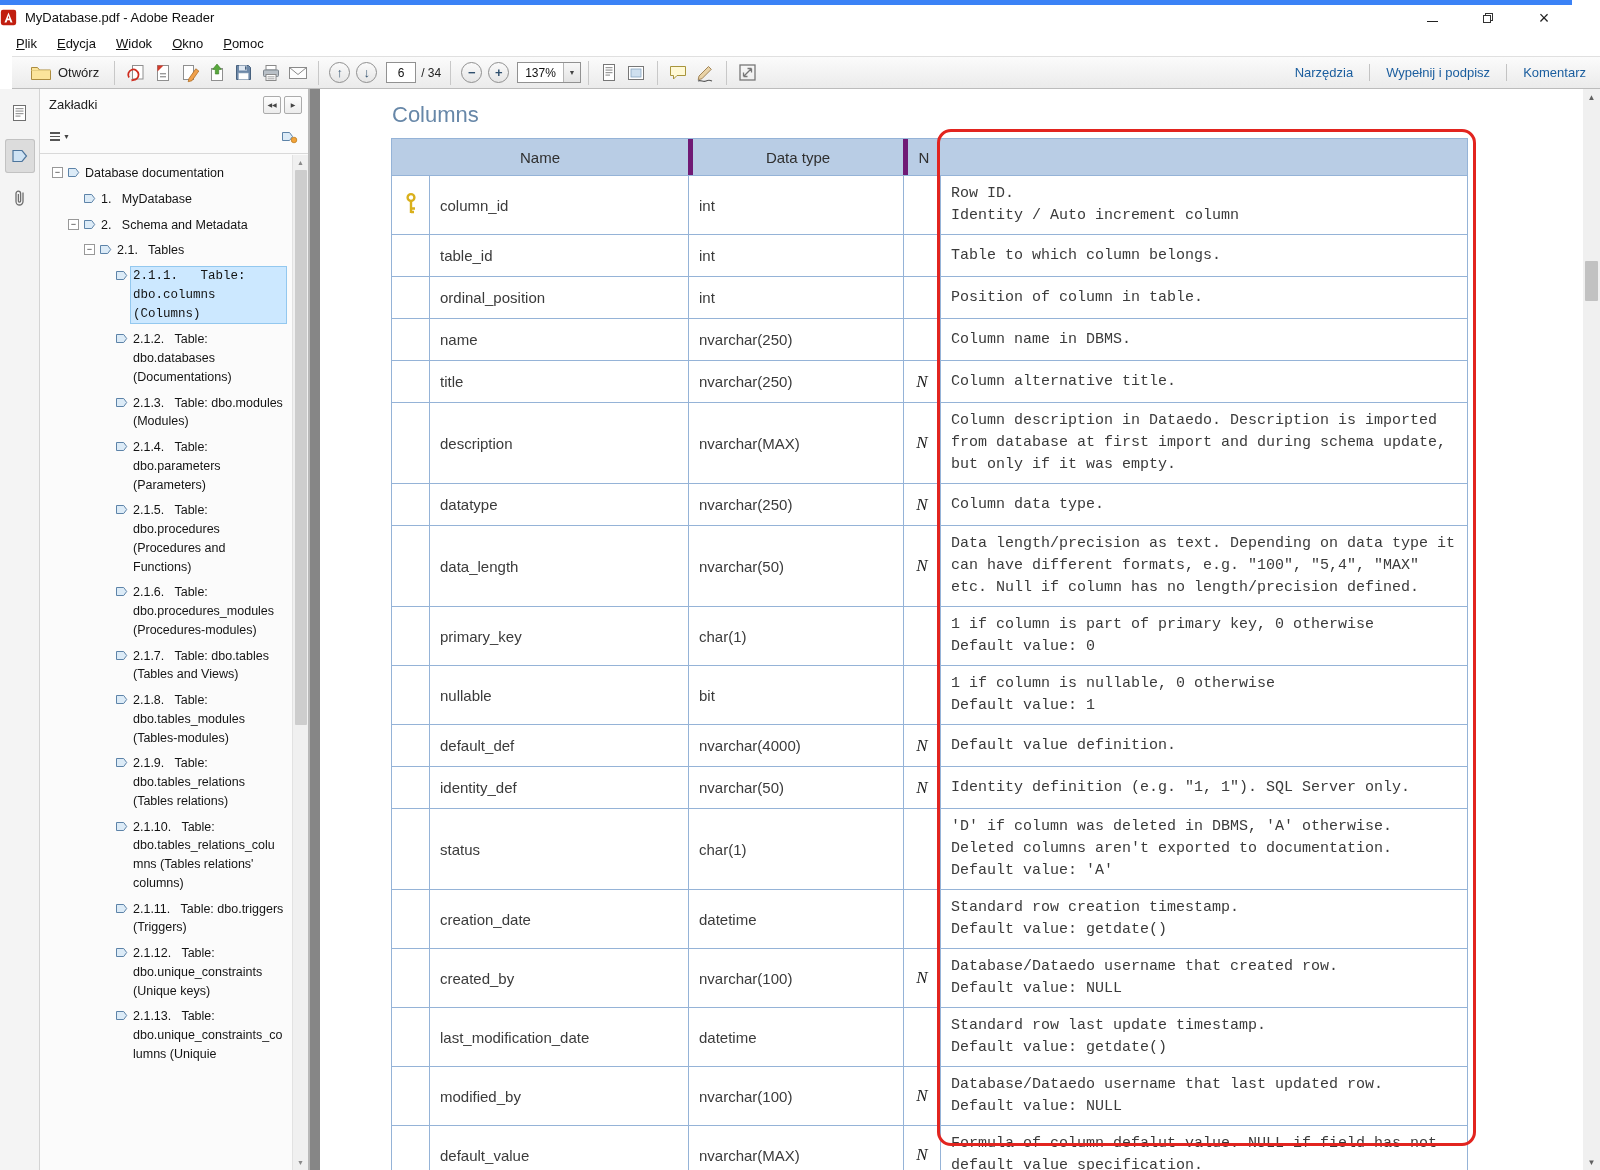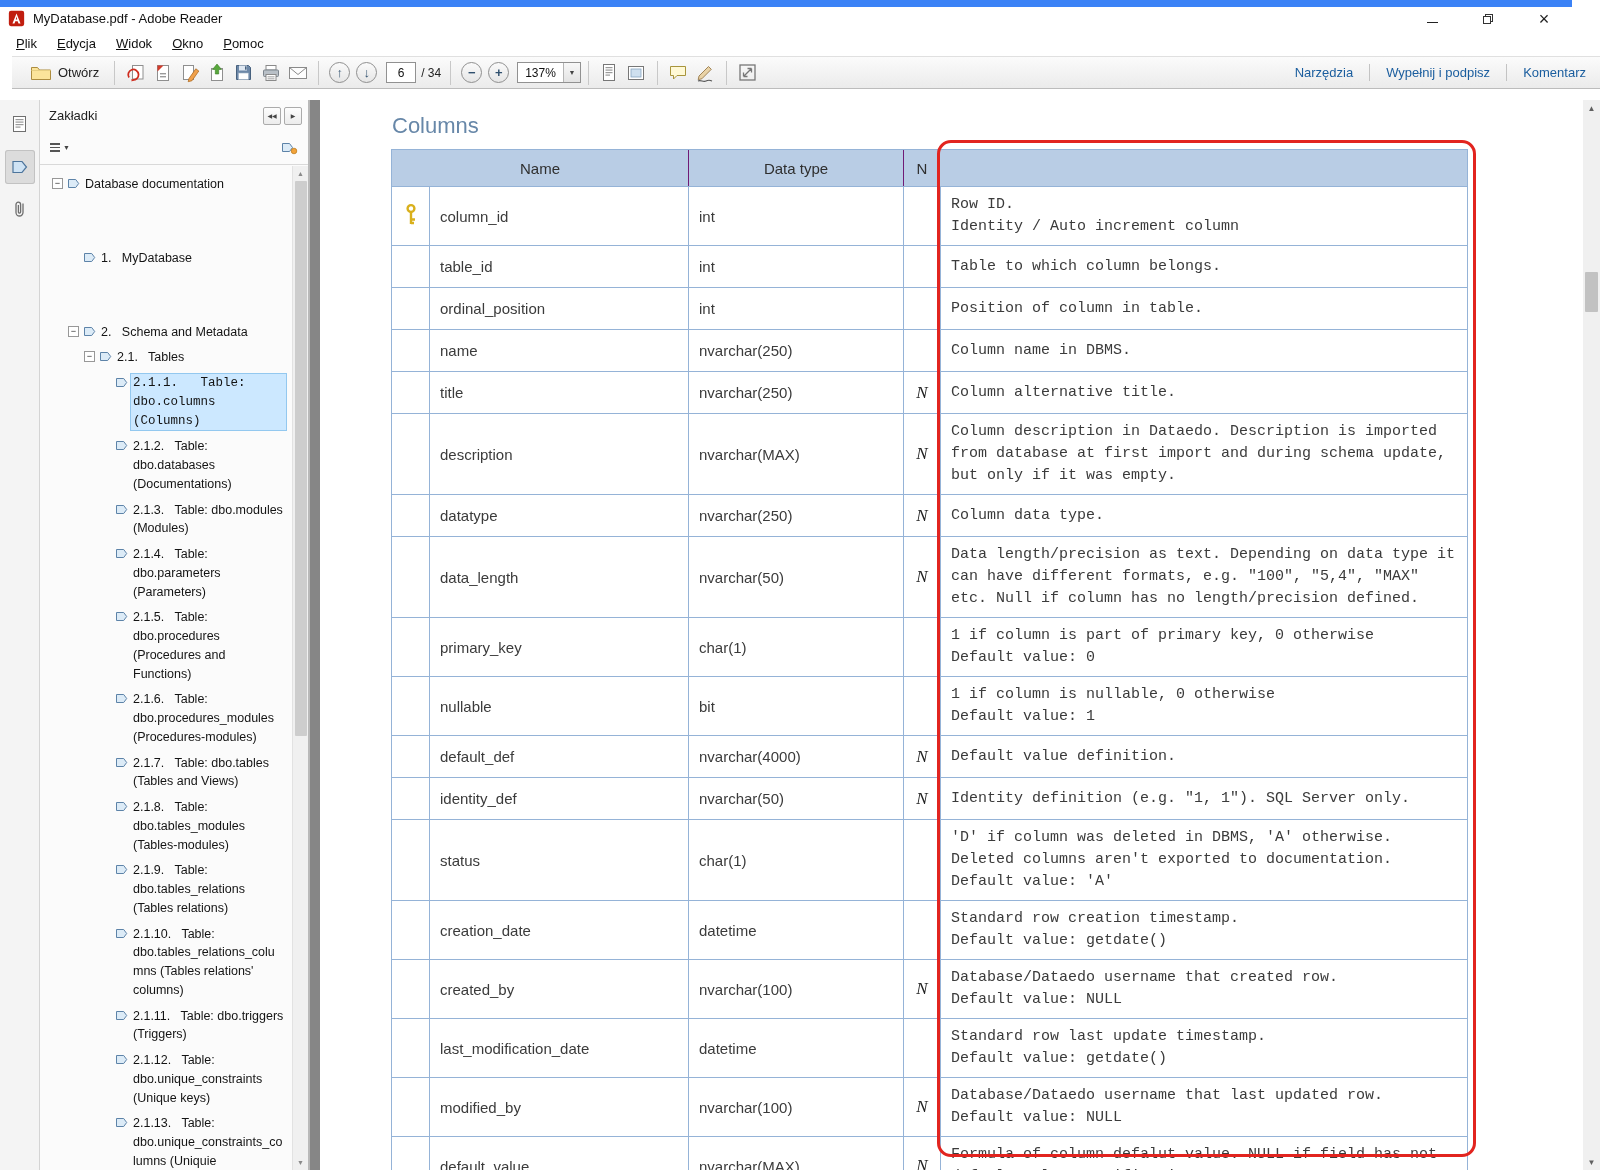--- a/index.html
+++ b/index.html
@@ -1,20 +1,20 @@
 <!DOCTYPE html>
 <html><head>
 <meta charset="utf-8">
 <style>
   html,body{margin:0;padding:0;}
   body{width:1600px;height:1170px;position:relative;overflow:hidden;background:#fff;font-family:"Liberation Sans",sans-serif;}
   *{box-sizing:border-box;}
 
   
-  .titlebar{position:absolute;left:0;top:0;width:1572px;height:30px;background:#fff;display:flex;align-items:center;padding-left:8px;border-top:7px solid #3b82f6;}
+  .titlebar{position:absolute;left:0;top:0;width:1572px;height:30px;background:#fff;display:flex;align-items:center;border-top:5px solid #3b82f6;}
   .pdf-appicon{width:18px;height:18px;margin-right:7px;display:flex;align-items:center;}
   .title-text{font-size:13px;color:#111;}
   .win-controls{margin-left:auto;display:flex;height:30px;}
   .win-btn{width:56px;height:30px;display:flex;align-items:center;justify-content:center;color:#222;}
   .min-glyph{width:11px;height:1px;background:#222;display:block;margin-top:7px;}
   .close-glyph{font-size:18px;line-height:1;color:#222;}
 
   
   .menubar{position:absolute;left:0;top:30px;width:1600px;height:26px;background:#fff;display:flex;align-items:center;padding-left:6px;}
   .menu-item{display:inline-block;padding:4px 10px;font-size:13px;color:#111;}
@@ -29,41 +29,41 @@
   .page-input{width:30px;height:21px;border:1px solid #919191;background:#fff;font-size:12px;text-align:center;font-family:"Liberation Sans",sans-serif;color:#111;padding:0;margin:0 5px 0 6px;}
   .page-total{font-size:12px;color:#222;margin-right:2px;}
   .zoom-combo{height:21px;border:1px solid #919191;background:#fff;display:flex;align-items:center;margin-left:5px;flex:none;}
   .zoom-value{font-size:12px;color:#111;padding:0 7px;min-width:40px;}
   .zoom-arrow{width:17px;height:100%;border-left:1px solid #b5b5b5;display:flex;align-items:center;justify-content:center;font-size:7px;color:#444;background:linear-gradient(#f8f8f8,#e3e3e3);}
   .tb-right{margin-left:auto;display:flex;align-items:center;}
   .tb-textbtn{font-size:13px;font-weight:400;color:#1a5d9e;padding:0 16px;}
   .tb-vline{width:1px;height:17px;background:#c3c3c3;}
 
   
-  .appbody{position:absolute;left:0;top:100px;width:1600px;bottom:0;display:flex;}
+  .appbody{position:absolute;left:0;top:89px;width:1600px;bottom:0;display:flex;}
   .iconstrip{width:40px;background:#f4f4f4;border-right:1px solid #d4d4d4;display:flex;flex-direction:column;align-items:center;padding-top:8px;gap:8px;flex:none;}
   .strip-btn{width:30px;height:34px;display:flex;align-items:center;justify-content:center;border-radius:3px;}
   .strip-btn.active{background:#dcdcdc;box-shadow:inset 0 0 0 1px #c2c2c2;}
 
   
   .sidebar{width:270px;background:#fbfbfb;border-right:2px solid #b9b9b9;position:relative;display:flex;flex-direction:column;flex:none;}
   .sb-header{height:31px;display:flex;align-items:center;padding:0 6px 0 9px;flex:none;}
   .sb-title{font-size:13px;color:#222;}
   .sb-header-btns{margin-left:auto;display:flex;gap:3px;}
   .sb-sqbtn{width:18px;height:18px;border:1px solid #ababab;background:linear-gradient(#fdfdfd,#ececec);display:flex;align-items:center;justify-content:center;font-size:6px;color:#444;border-radius:2px;}
   .sb-toolrow{height:34px;display:flex;align-items:center;padding:0 10px;border-bottom:1px solid #d9d9d9;flex:none;}
   .opt-icon{display:flex;align-items:center;gap:3px;}
   .opt-lines{display:flex;flex-direction:column;gap:2px;}
   .opt-lines i{display:block;width:10px;height:1.5px;background:#555;}
   .opt-arrow{font-size:7px;color:#444;}
   .right-ic{margin-left:auto;display:flex;align-items:center;}
   .bm-tree{flex:1;overflow:hidden;padding-top:7px;position:relative;}
   .bm-item{display:flex;align-items:flex-start;padding:3px 24px 4px 0;font-size:12.5px;color:#141414;}
   .bm-item.lvl0{padding-left:12px;}
-  .bm-item.lvl1{padding-left:28px;margin-top:48px;}
+  .bm-item.lvl1{padding-left:28px;}
   .bm-item.lvl2{padding-left:44px;}
   .bm-item.lvl3{padding-left:60px;}
   .expander{flex:none;width:11px;height:11px;margin:3px 4px 0 0;border:1px solid #989898;background:#fff;display:flex;align-items:center;justify-content:center;font-size:9px;line-height:9px;color:#222;}
   .bm-icon{flex:none;margin:2px 5px 0 0;}
   .bm-label{flex:1;line-height:1.5;white-space:pre-wrap;overflow-wrap:break-word;word-break:break-word;}
   .bm-item.selected .bm-label{background:#cce8ff;box-shadow:inset 0 0 0 1px #93c8ef;margin:-1px -3px;padding:1px 3px;font-family:Liberation Mono, monospace;}
   .sb-scroll{position:absolute;right:0;top:66px;bottom:0;width:16px;background:#f0f0f0;border-left:1px solid #e2e2e2;display:flex;flex-direction:column;align-items:center;}
   .sb-scroll .arr{height:15px;display:flex;align-items:center;justify-content:center;font-size:7px;color:#8a8a8a;width:100%;}
   .sb-thumb{width:12px;height:555px;background:#cdcdcd;border-radius:1px;}
   .sb-scroll .arr.down{margin-top:auto;}
@@ -72,21 +72,21 @@
   .docarea{flex:1;position:relative;background:#868686;}
   .page{position:absolute;left:10px;top:0;right:17px;bottom:0;background:#fff;overflow:hidden;}
   .vscroll{position:absolute;right:0;top:0;bottom:0;width:17px;background:#f0f0f0;display:flex;flex-direction:column;align-items:center;}
   .vscroll .arr{height:16px;width:100%;display:flex;align-items:center;justify-content:center;font-size:8px;color:#606060;}
   .v-thumb{width:13px;height:40px;background:#c2c2c2;margin-top:156px;border-radius:1px;}
   .vscroll .arr.down{margin-top:auto;}
 
   .pdf-heading{position:absolute;left:72px;top:13px;font-size:22px;color:#6787a8;}
   .pdftable{position:absolute;left:71px;top:49px;width:1077px;border:1px solid #95b3d7;font-size:15px;color:#3b3b3b;background:#fff;}
   .thead{display:grid;grid-template-columns:296px 215px 37px 527px;background:#b9cde5;height:36px;}
-  .th{display:flex;align-items:center;justify-content:center;border-left:1px solid #701a75;color:#2f2f2f;}
+  .th{display:flex;align-items:center;justify-content:center;border-left:5px solid #701a75;color:#2f2f2f;}
   .th:first-child{border-left:none;}
   .trow{display:grid;grid-template-columns:37px 259px 215px 37px 527px;border-top:1px solid #95b3d7;background:#fff;}
   .td{display:flex;align-items:center;border-left:1px solid #95b3d7;padding:7px 0;}
   .td:first-child{border-left:none;}
   .td-key{justify-content:center;}
   .td-name,.td-type{padding-left:10px;padding-right:8px;}
   .td-null{justify-content:center;}
   .nullmark{font-family:"Liberation Serif",serif;font-style:italic;font-size:17px;color:#222;}
   .td-desc{padding-left:10px;padding-right:10px;font-family:Liberation Mono, monospace;}
   .desctext{white-space:pre-line;line-height:22px;}

